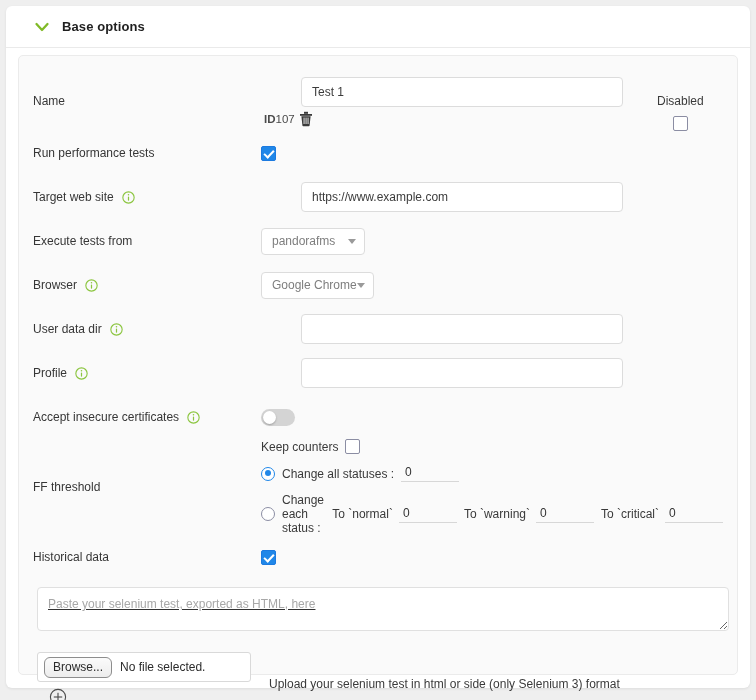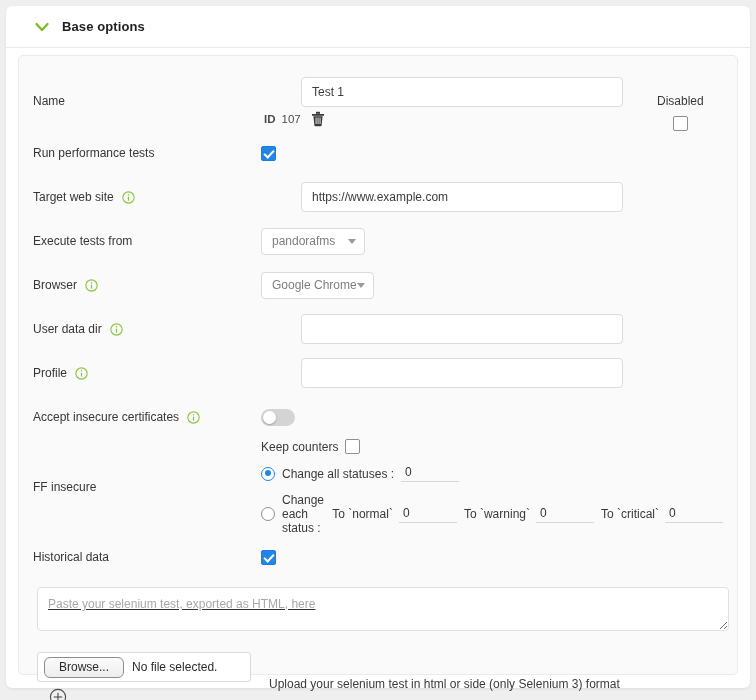--- a/index.html
+++ b/index.html
@@ -178,21 +178,20 @@
     box-shadow: 0 1px 2px rgba(0,0,0,.25);
   }
 
   
   .name-row { min-height: 66px; align-items: flex-start; padding-top: 8px; }
   .name-row .row-label { padding-top: 22px; }
   .name-col { display: flex; flex-direction: column; gap: 4px; }
   .id-line {
     display: flex;
     align-items: center;
-    gap: 6px;
     padding-left: 3px;
     font-size: 11.5px;
     color: #4a4a4a;
   }
   .id-line .id-key { font-weight: bold; }
   .trash-icon { width: 14px; height: 16px; margin-left: 4px; }
   .disabled-box {
     display: flex; align-items: center; gap: 8px;
     margin-left: 34px; padding-top: 22px;
     font-size: 12px; color: #3a3a3a; flex-direction: column;
@@ -251,21 +250,21 @@
     align-items: center;
     padding: 0 6px;
     gap: 8px;
   }
   .browse-btn {
     border: 1px solid #8d8d8d;
     border-radius: 6px;
     background: linear-gradient(#fbfbfb,#ededed);
     font-size: 12px;
     color: #2b2b2b;
-    padding: 2px 14px;
+    padding: 2px 8px;
     line-height: 15px;
     font-family: "Liberation Sans", sans-serif;
   }
   .file-name { font-size: 12px; color: #2b2b2b; }
   .plus-icon { width: 18px; height: 18px; margin: 6px 0 0 12px; }
   .upload-hint {
     font-size: 12px;
     color: #3a3a3a;
     padding-top: 25px;
     white-space: nowrap;
@@ -417,21 +416,21 @@
       </div>
       <div class="row-field">
         <span class="toggle">
           <span class="knob"></span>
         </span>
       </div>
     </div>
 
     <div class="row ff-row">
       <div class="row-label">
-        <span class="lbl-text">FF insecure</span>
+        <span class="lbl-text">FF threshold</span>
       </div>
       <div class="row-field">
         <div class="ff-stack">
 
           <div class="ff-line">
             <span>Keep counters</span>
             <span class="cb off"></span>
           </div>
 
           <div class="ff-line">

